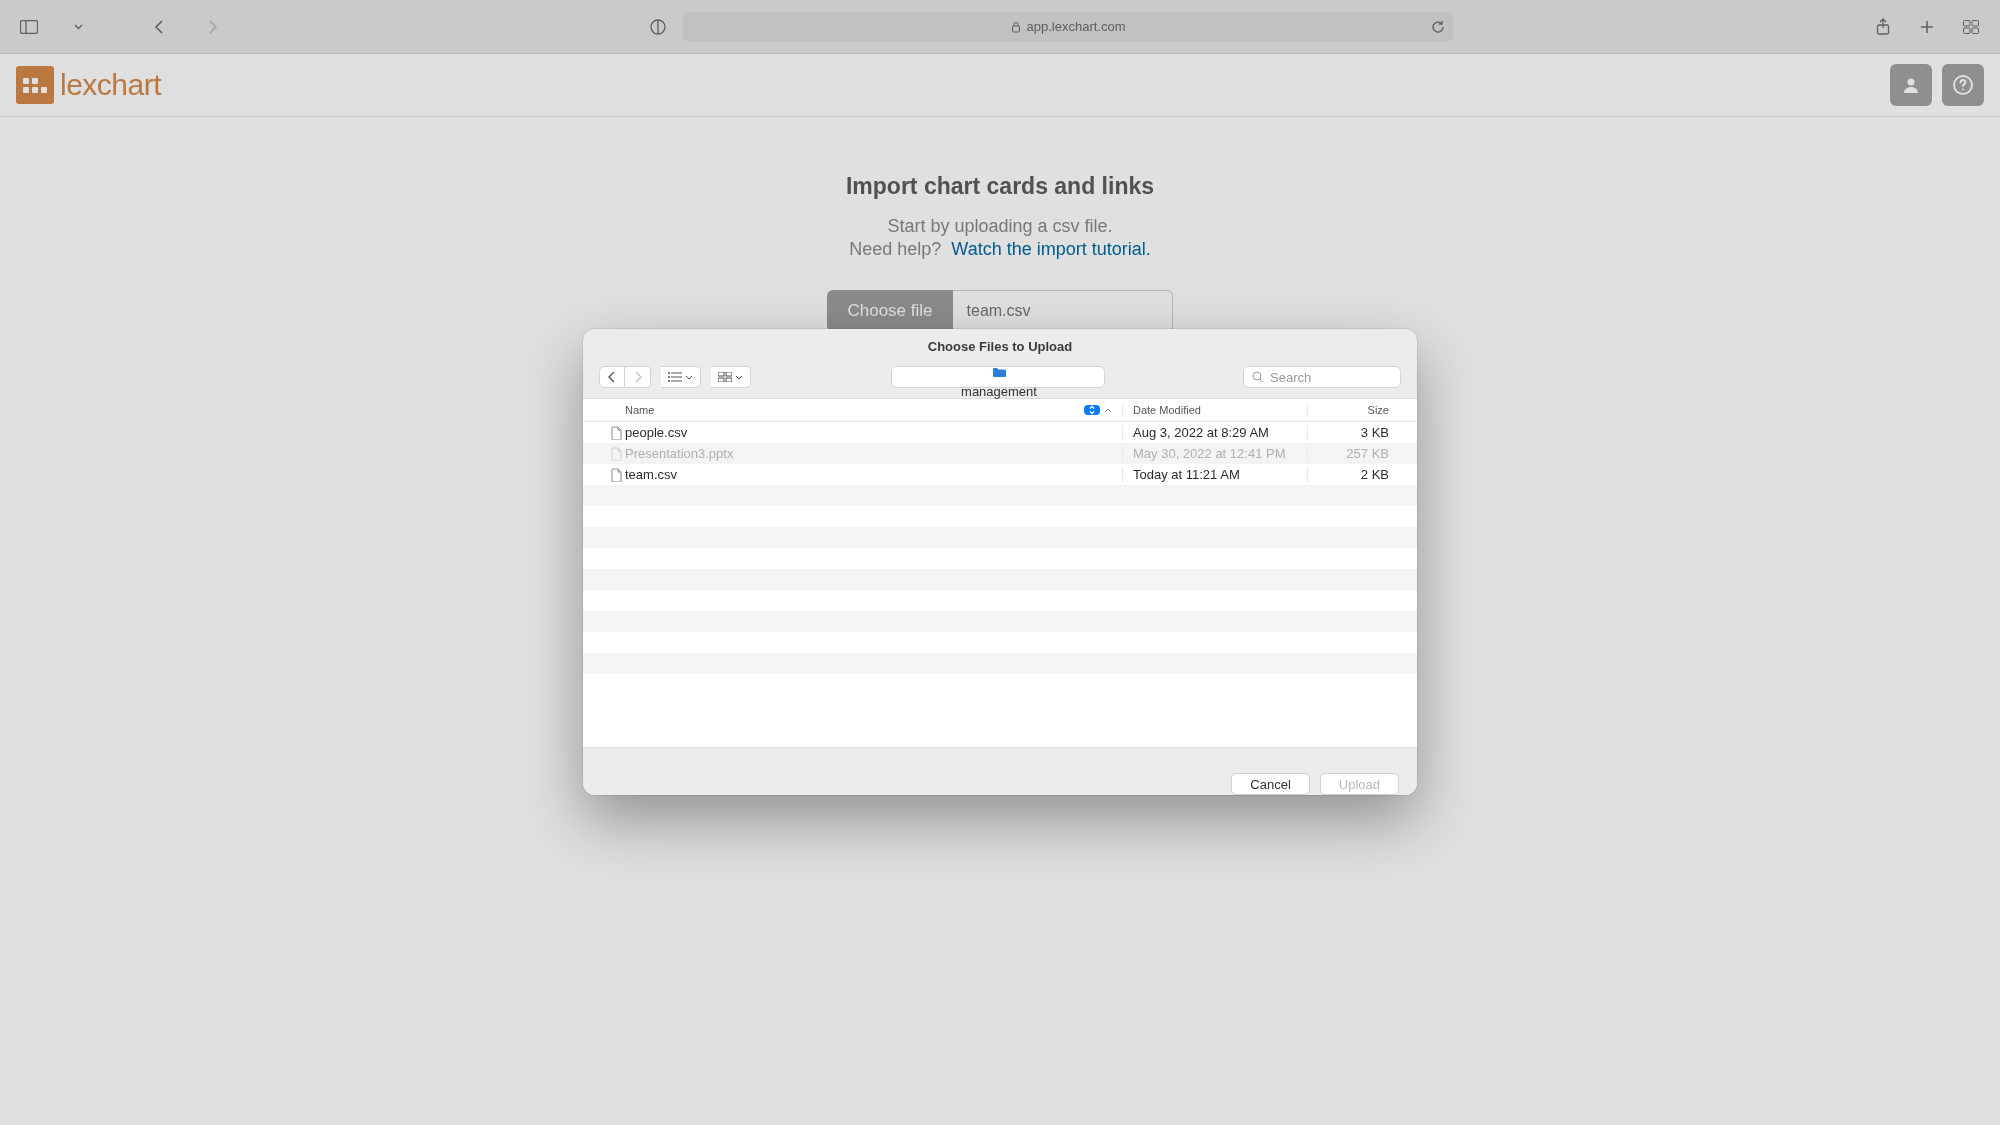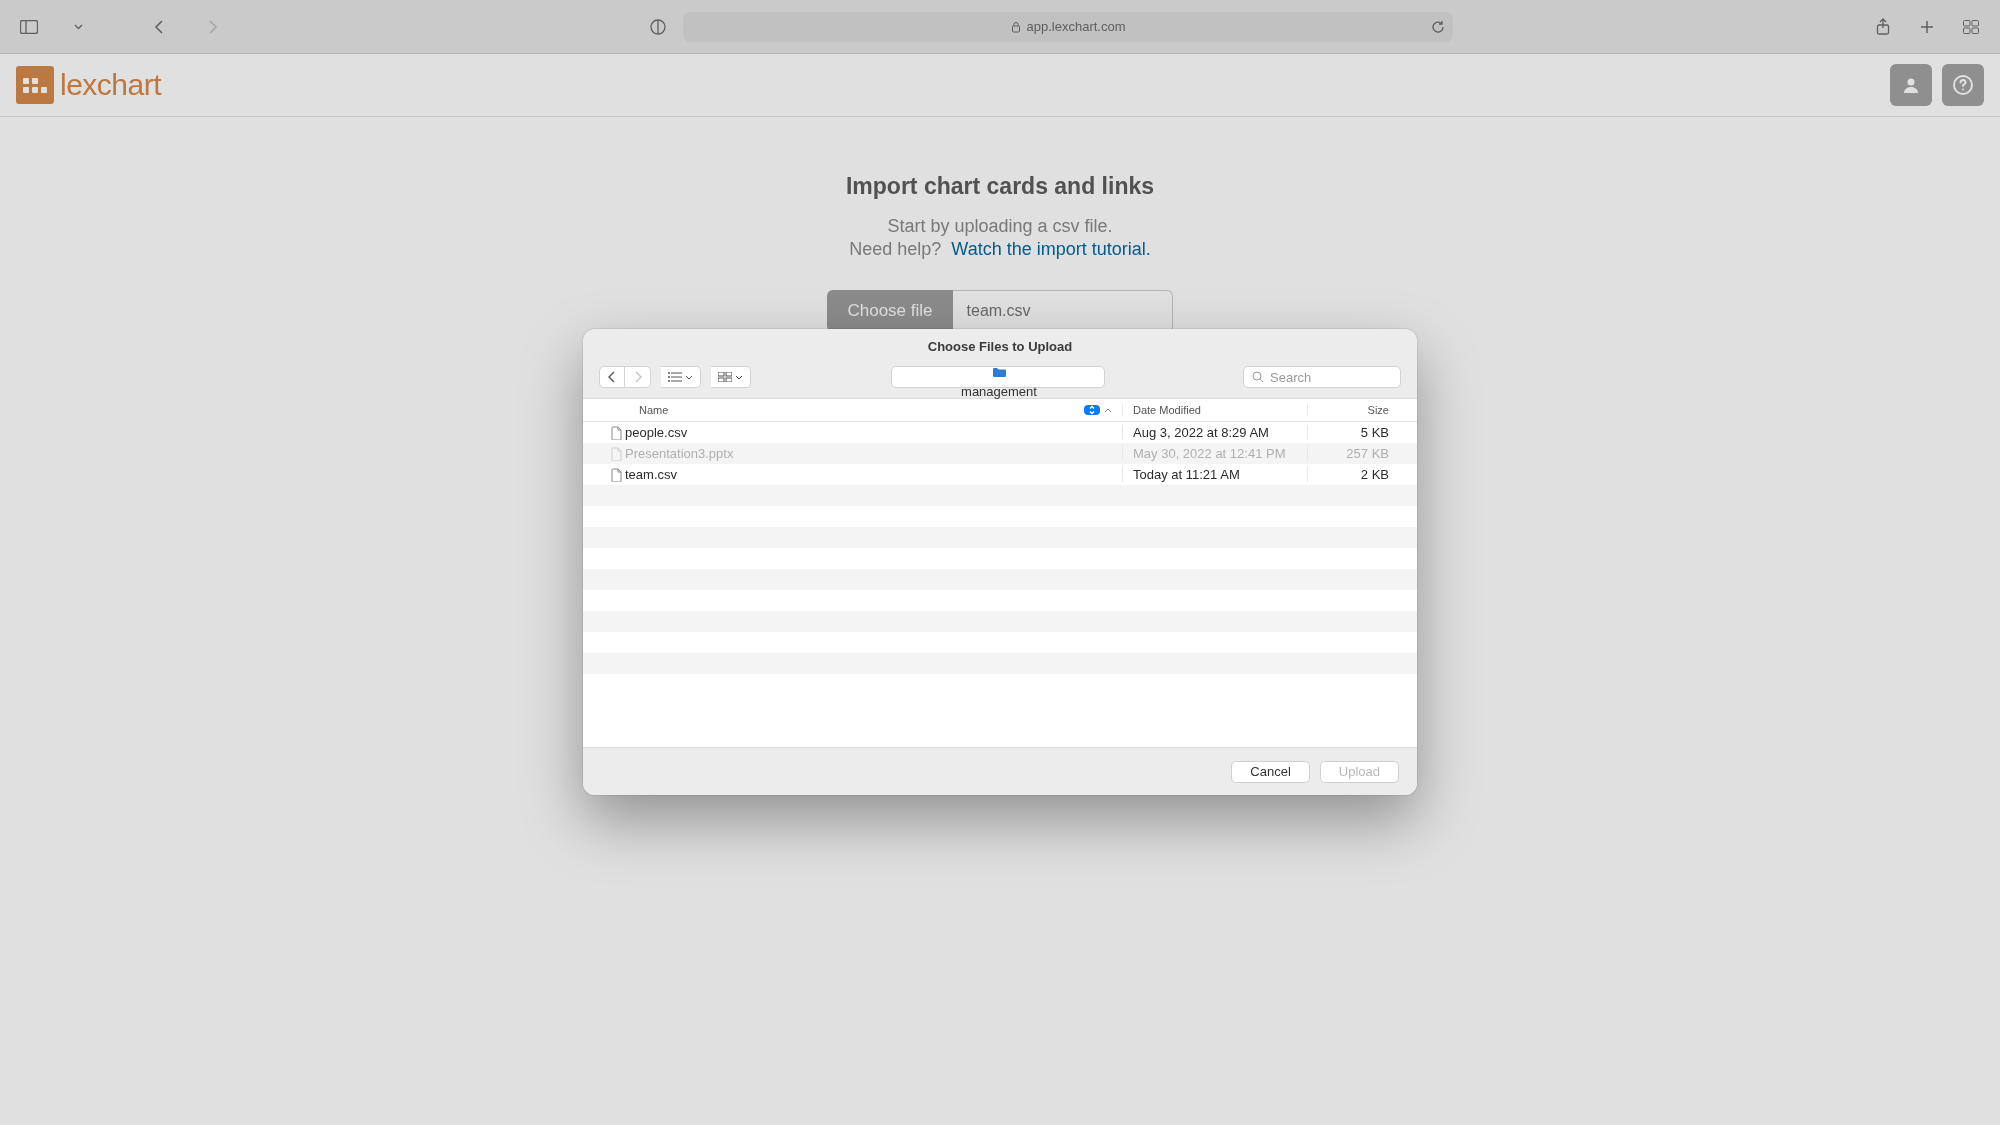--- a/index.html
+++ b/index.html
@@ -151,37 +151,37 @@
     display:flex;align-items:center;gap:6px;
     background:#fff;border:1px solid #d3d3d3;border-radius:5px;
     height:22px;padding:0 8px;width:158px;color:#9a9a9a;font-size:13px;
   }
 
   .file-table { flex:1; background:#fff; border-top:1px solid #dcdcdc; overflow:hidden; }
   .ft-head {
     display:flex; font-size:11px; color:#555; height:23px; align-items:center;
     border-bottom:1px solid #e3e3e3;
   }
-  .col-name { flex:1; padding-left:56px; display:flex;align-items:center;gap:8px; }
+  .col-name { flex:1; padding-left:42px; display:flex;align-items:center;gap:8px; }
   .col-date { width:185px; padding-left:10px; border-left:1px solid #e8e8e8; }
   .col-size { width:100px; text-align:right; padding-right:18px; border-left:1px solid #e8e8e8; }
   .col-kind { width:10px; border-left:1px solid #e8e8e8; }
   .sort-caret { margin-left:auto; margin-right:10px; color:#888; }
   .ft-body .row {
     display:flex; font-size:13px; color:#2c2c2c; height:21px; align-items:center;
   }
   .ft-body .row:nth-child(even) { background:#f4f4f4; }
   .ft-body .row .col-name { padding-left:26px; gap:0; }
   .file-ico { width:16px;height:16px;display:inline-flex;align-items:center;justify-content:center;font-size:12px;color:#888; }
   .row.dim { color:#b0b0b0; }
   .row.dim .file-ico { color:#cfcfcf; }
 
   .dlg-footer {
     height:48px; background:#ececec; border-top:1px solid #dcdcdc;
-    display:flex;align-items:center;justify-content:flex-end;gap:10px;padding-right:18px;
+    display:flex;align-items:flex-end;justify-content:flex-end;gap:10px;padding-right:18px;
     border-radius:0 0 12px 12px;
   }
   .mac-btn {
     height:22px; padding:0 18px; font-size:13px;
     background:#fff;border:1px solid #d0d0d0;border-radius:5px;color:#333;
   }
   .mac-btn.disabled { color:#b8b8b8; }
 
   svg { display:block; }
 </style>
@@ -399,21 +399,21 @@
           <div class="col-name">
             <span class="file-ico">
               <svg width="12" height="14" viewBox="0 0 12 14">
                 <path d="M2 1h5l3 3v9a1 1 0 01-1 1H2a1 1 0 01-1-1V2a1 1 0 011-1z" fill="none" stroke="currentColor"></path>
                 <path d="M7 1v3h3" fill="none" stroke="currentColor"></path>
               </svg>
             </span>
             <span>people.csv</span>
           </div>
           <div class="col-date">Aug 3, 2022 at 8:29 AM</div>
-          <div class="col-size">5 KB</div>
+          <div class="col-size">3 KB</div>
           <div class="col-kind"></div>
         </div>
         <div class="row dim">
           <div class="col-name">
             <span class="file-ico">
               <svg width="12" height="14" viewBox="0 0 12 14">
                 <path d="M2 1h5l3 3v9a1 1 0 01-1 1H2a1 1 0 01-1-1V2a1 1 0 011-1z" fill="none" stroke="currentColor"></path>
                 <path d="M7 1v3h3" fill="none" stroke="currentColor"></path>
               </svg>
             </span>

